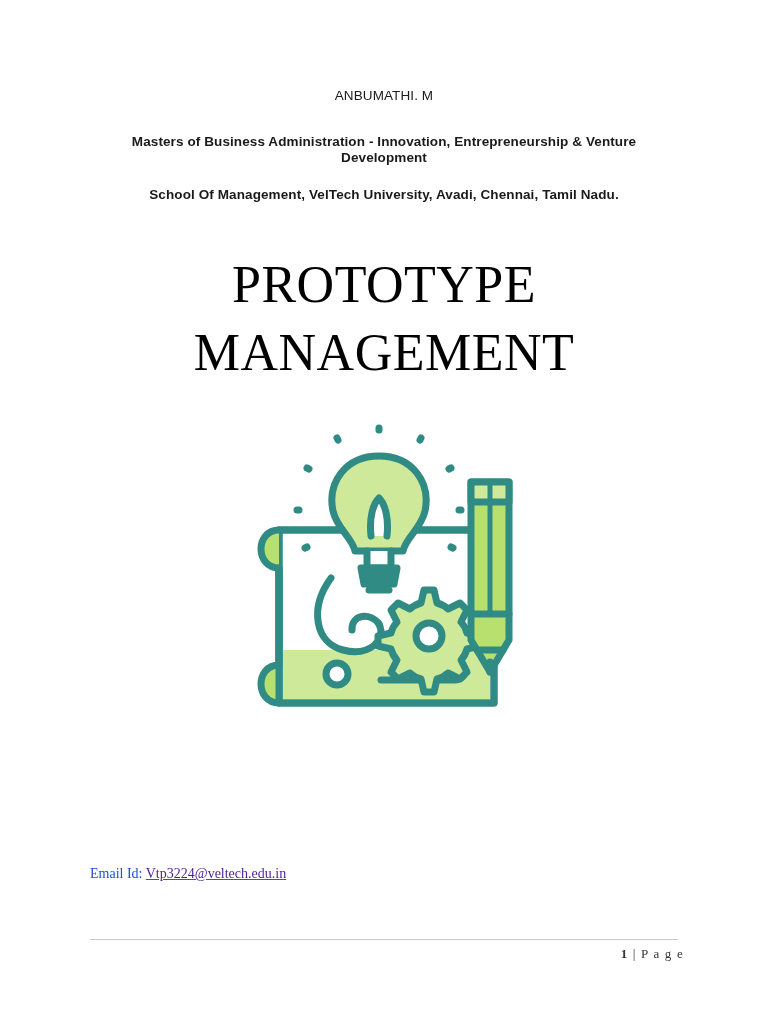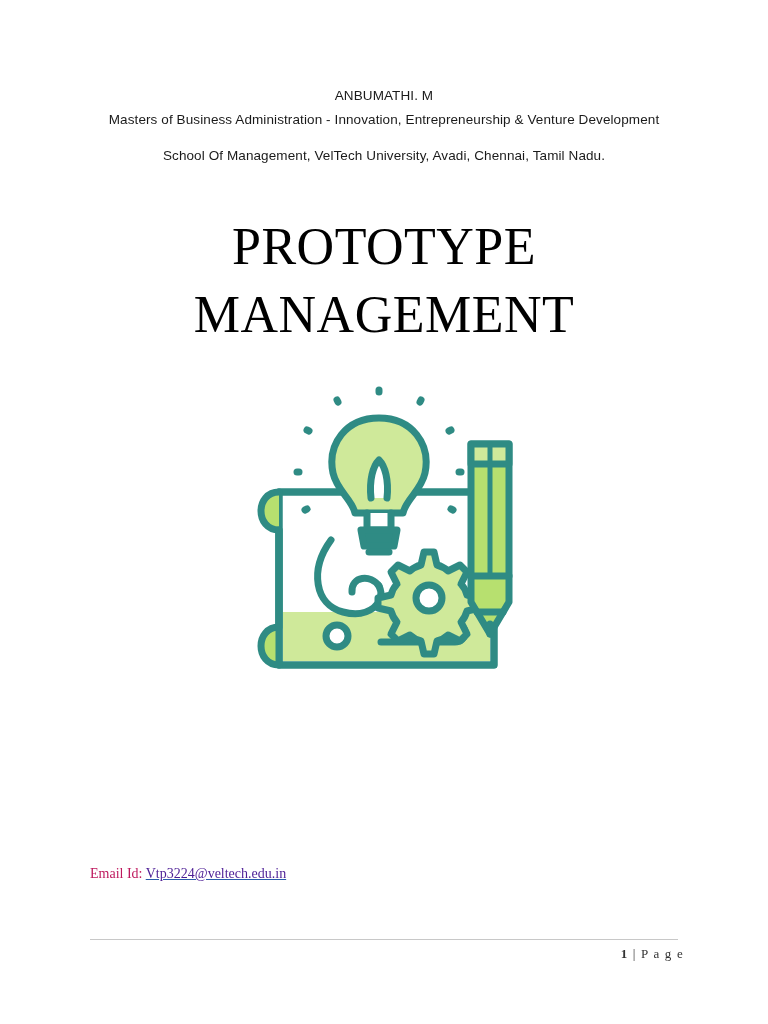--- a/index.html
+++ b/index.html
@@ -25,23 +25,23 @@
 
   .hdr-line {
     text-align: center;
     font-family: "Liberation Sans", sans-serif;
     font-size: 13.5px;
     color: #1a1a1a;
     line-height: 1.2;
     letter-spacing: 0.1px;
   }
   .hdr-author { margin-top: 28px; }
-  .hdr-course { margin-top: 8px; }
+  .hdr-course { margin-top: 30px; font-weight: bold; }
   .hdr-year   { margin-top: 20px; }
-  .hdr-school { margin-top: 20px; }
+  .hdr-school { margin-top: 20px; font-weight: bold; }
   .hdr-year sup {
     font-size: 9px;
     vertical-align: super;
   }
 
   .title-block {
     text-align: center;
     margin-top: 48px;
     font-family: "Liberation Serif", serif;
     font-size: 52px;
@@ -60,21 +60,21 @@
   }
 
   .footer-email {
     position: absolute;
     left: 90px;
     top: 866px;
     font-family: "Liberation Serif", serif;
     font-size: 14px;
     color: #1a1a1a;
   }
-  .footer-email .lbl { color: #be185d; }
+  .footer-email .lbl { color: #1d4ed8; }
   .footer-email .mail {
     color: #4c1d95;
     text-decoration-color: #2a5caa;
   }
 
   .page-rule {
     position: absolute;
     left: 90px;
     right: 90px;
     top: 939px;

